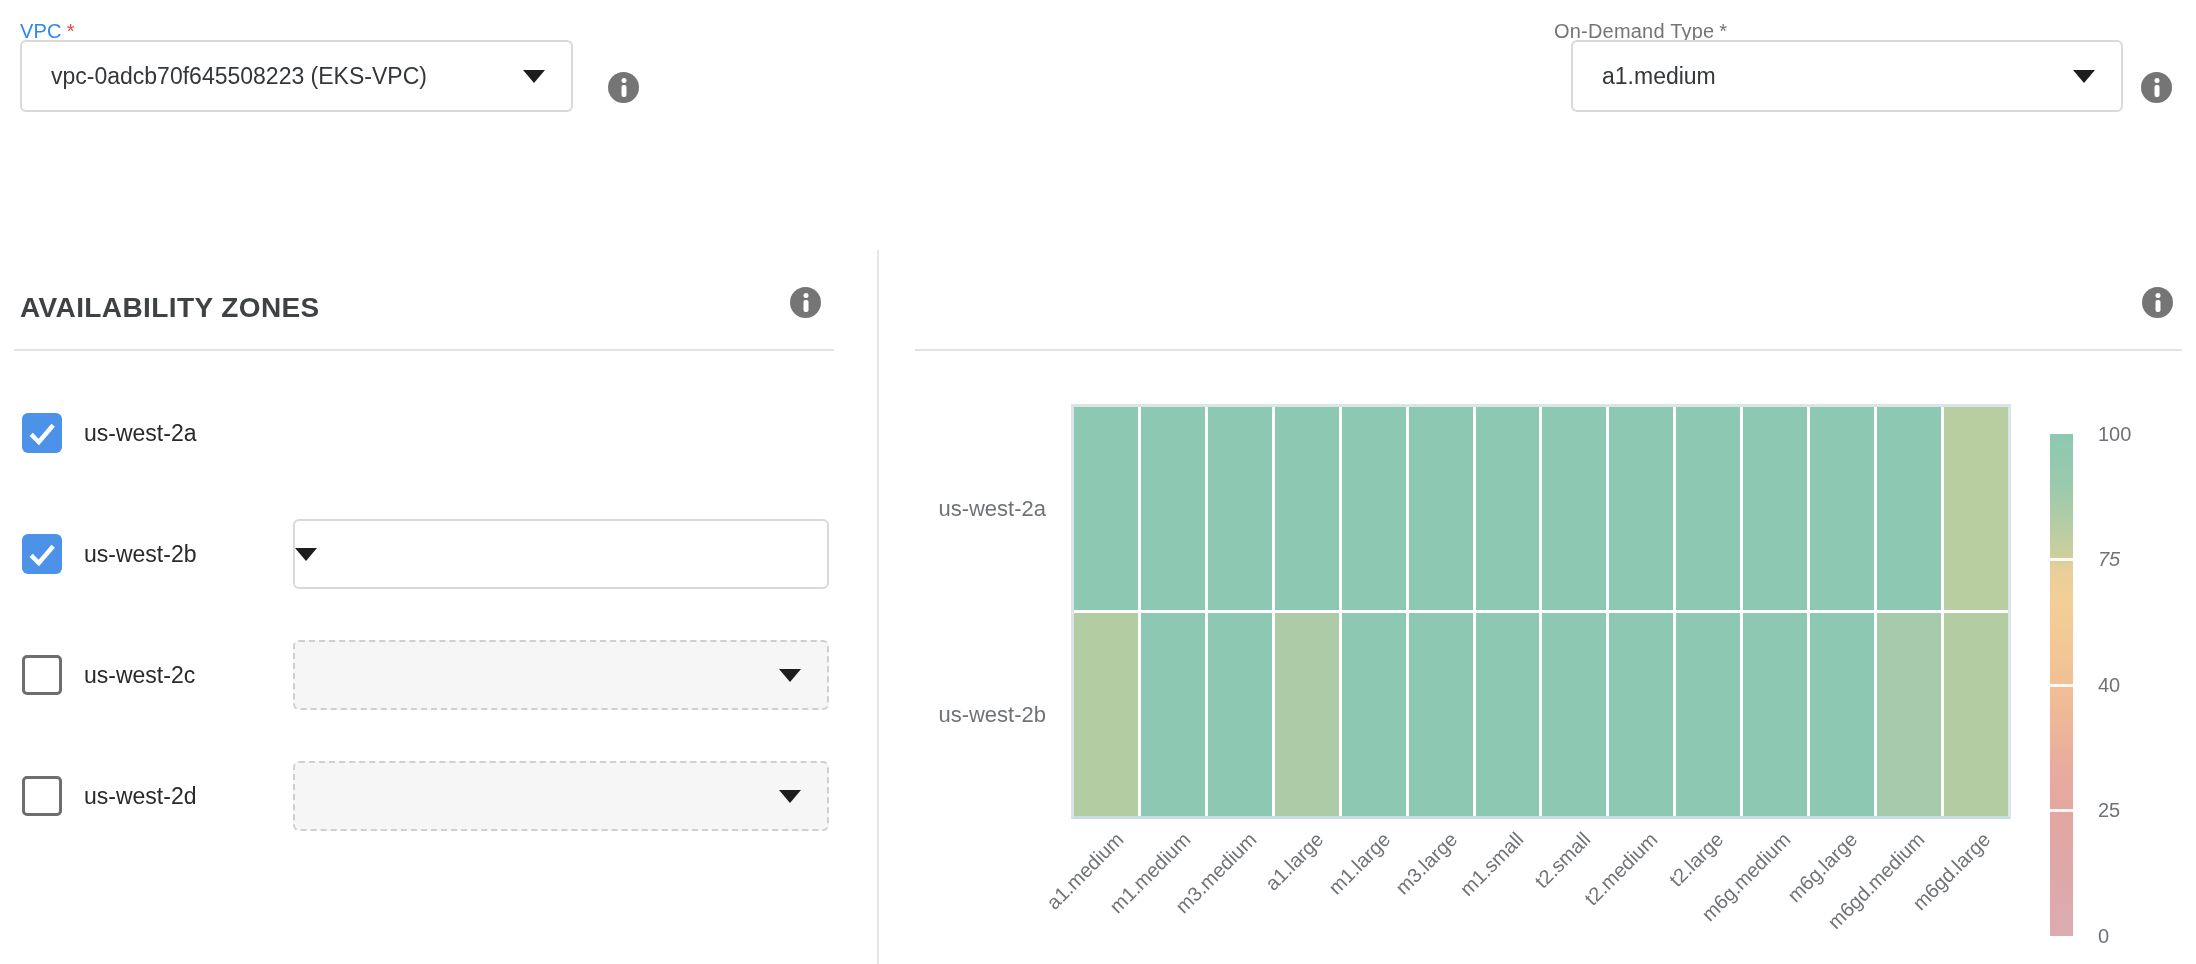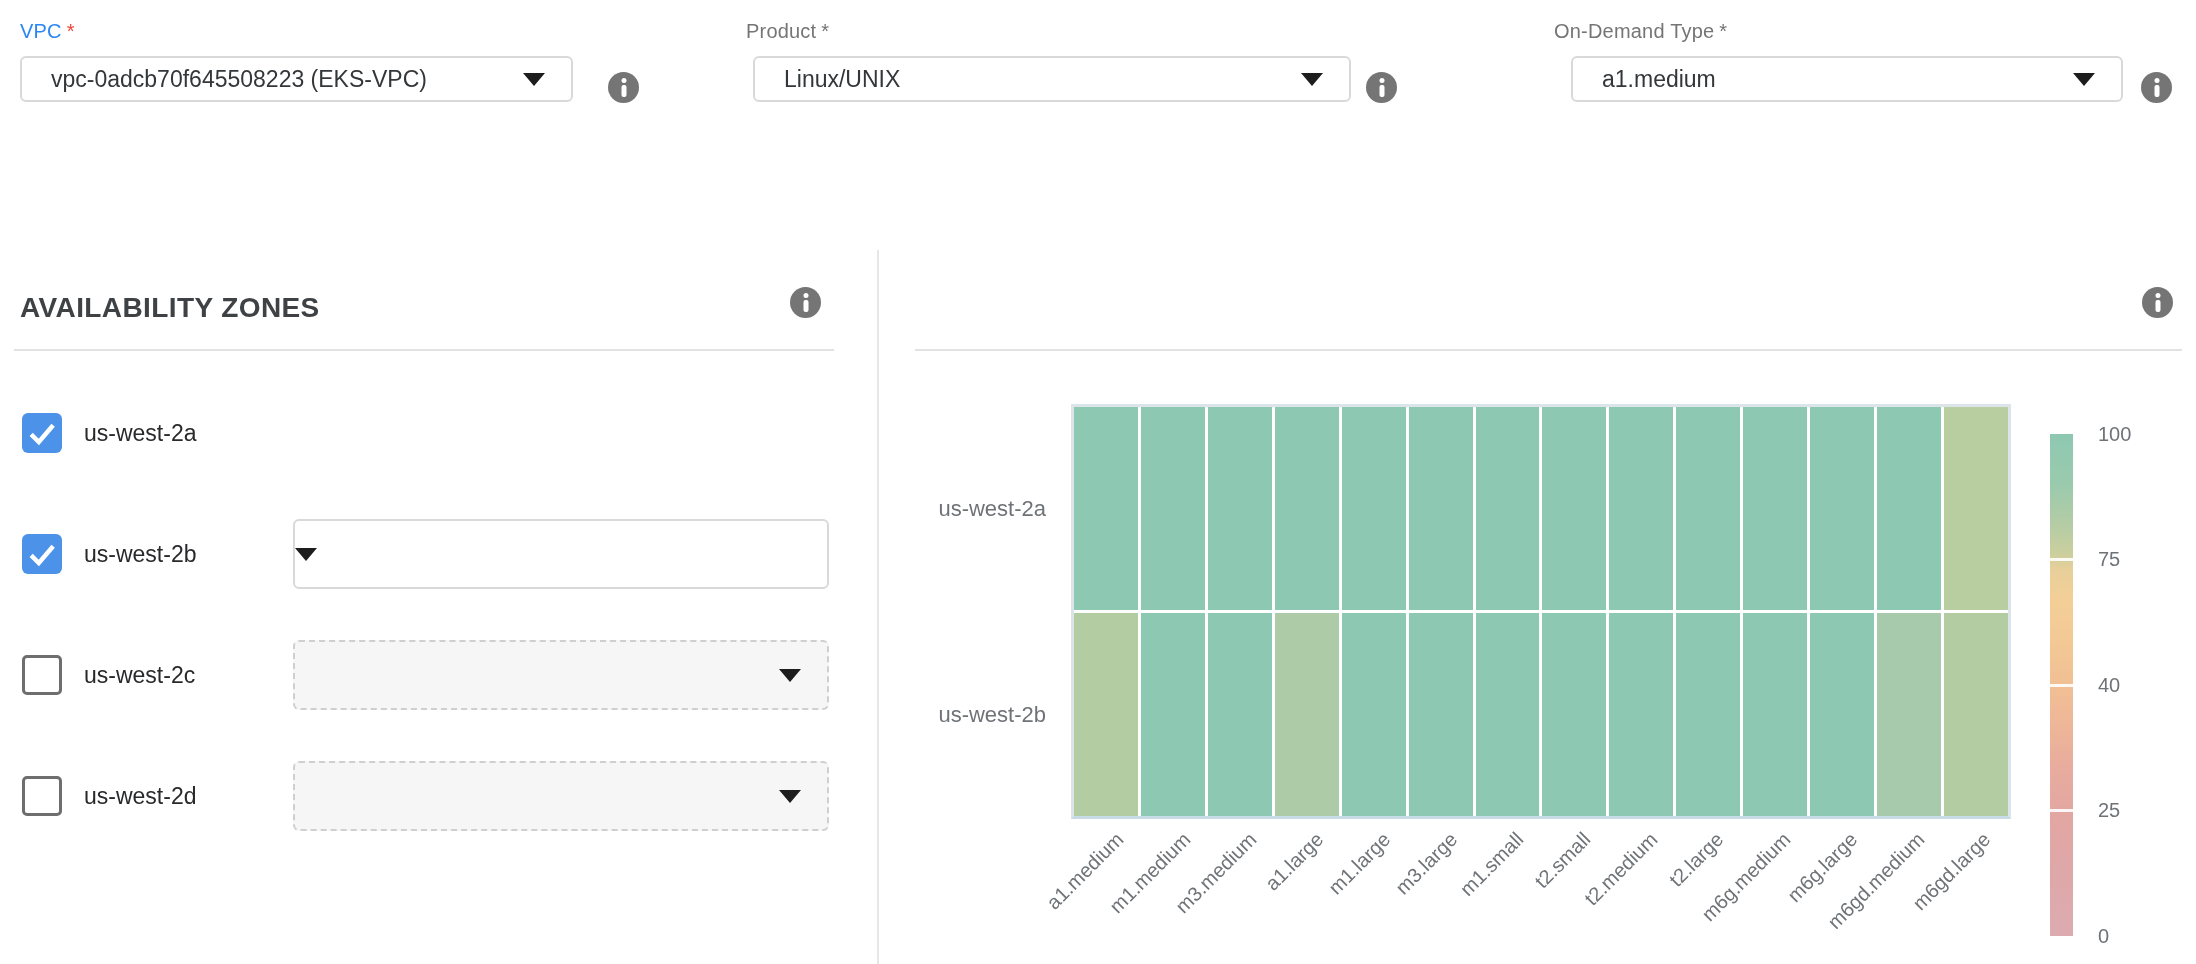--- a/index.html
+++ b/index.html
@@ -14,21 +14,21 @@
   .field-odt { left:1571px; width:552px; }
   .field-label { font-size:20px; color:#757575; letter-spacing:.2px; white-space:nowrap; }
   .field-product .field-label { margin-left:-7px; }
   .field-odt .field-label { margin-left:-17px; }
   .field-label .req { margin-left:5px; }
   .vpc-label { color:#2b87f3; }
   .vpc-label .req { color:#f04438; }
 
   .select { background:#fff; border:2px solid #d9d9d9; border-radius:6px;
     display:flex; align-items:center; cursor:pointer; }
-  .top-select { position:absolute; left:0; top:36px; width:100%; height:46px; }
+  .top-select { position:absolute; left:0; top:20px; width:100%; height:72px; }
   .select-value { font-size:23px; color:#33373a; padding-left:29px; white-space:nowrap;
     overflow:hidden; flex:1; }
   .caret { width:0; height:0; border-left:11px solid transparent;
     border-right:11px solid transparent; border-top:13px solid #1d1d1d;
     margin-right:26px; flex:none; }
 
   .info-icon { position:absolute; width:31px; height:31px; border-radius:50%;
     background:#757575; cursor:pointer; }
   .info-icon::before { content:''; position:absolute; left:50%; top:6px;
     transform:translateX(-50%); width:5px; height:5px; border-radius:50%; background:#fff; }
@@ -88,30 +88,20 @@
     <div class="field-label vpc-label">
       <span>VPC</span><span class="req">*</span>
     </div>
     <div class="select top-select">
       <span class="select-value">vpc-0adcb70f645508223 (EKS-VPC)</span>
       <span class="caret"></span>
     </div>
     <span class="info-icon"></span>
   </div>
 
-  <div class="field field-product">
-    <div class="field-label">
-      <span>Product</span><span class="req">*</span>
-    </div>
-    <div class="select top-select">
-      <span class="select-value">Linux/UNIX</span>
-      <span class="caret"></span>
-    </div>
-    <span class="info-icon"></span>
-  </div>
 
   <div class="field field-odt">
     <div class="field-label">
       <span>On-Demand Type</span><span class="req">*</span>
     </div>
     <div class="select top-select">
       <span class="select-value">a1.medium</span>
       <span class="caret"></span>
     </div>
     <span class="info-icon"></span>
@@ -216,19 +206,19 @@
       <div class="hm-xlabel" style="left: 1912.6px;">m6gd.medium</div>
       <div class="hm-xlabel" style="left: 1979.31px;">m6gd.large</div>
     </div>
   <div class="cbar" id="cbar" style="background: linear-gradient(rgb(142, 200, 178) 0%, rgb(154, 202, 173) 10%, rgb(180, 204, 165) 18%, rgb(204, 207, 157) 24%, rgb(232, 207, 154) 27%, rgb(243, 207, 151) 33%, rgb(243, 200, 149) 42%, rgb(241, 191, 148) 50%, rgb(238, 182, 152) 58%, rgb(232, 171, 158) 67%, rgb(227, 167, 162) 75%, rgb(223, 167, 167) 85%, rgb(220, 171, 176) 100%);">
       <div class="cb-sep" style="top: calc(25% - 1.5px);"></div>
       <div class="cb-sep" style="top: calc(50% - 1.5px);"></div>
       <div class="cb-sep" style="top: calc(75% - 1.5px);"></div>
     </div>
   <div id="cbar-labels">
       <div class="cb-label" style="top: 422px;">100</div>
-      <div class="cb-label" style="top: 547.45px;">75</div>
+      <div class="cb-label" style="top: 547.45px; font-style: italic;">75</div>
       <div class="cb-label" style="top: 672.9px;">40</div>
       <div class="cb-label" style="top: 798.35px;">25</div>
       <div class="cb-label" style="top: 923.8px;">0</div>
     </div>
 
 </div>
 
 </body></html>

